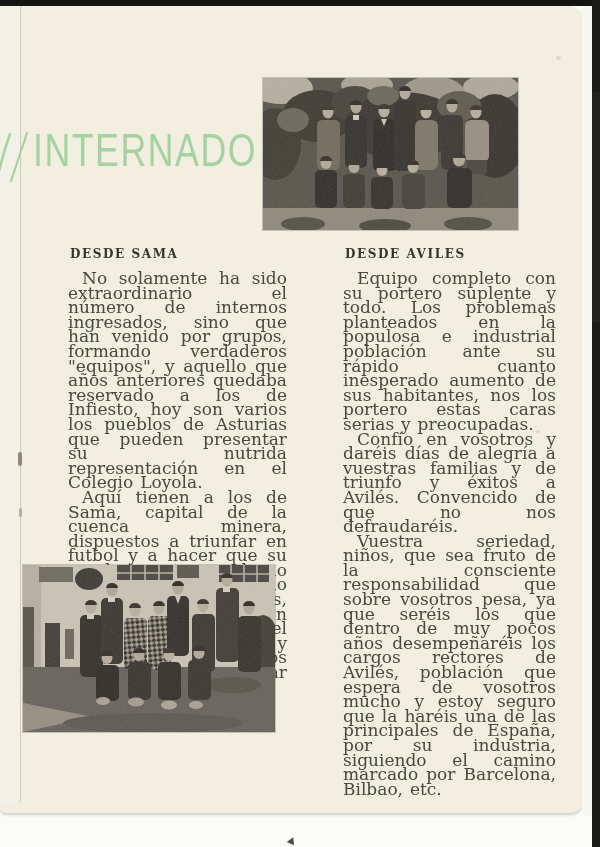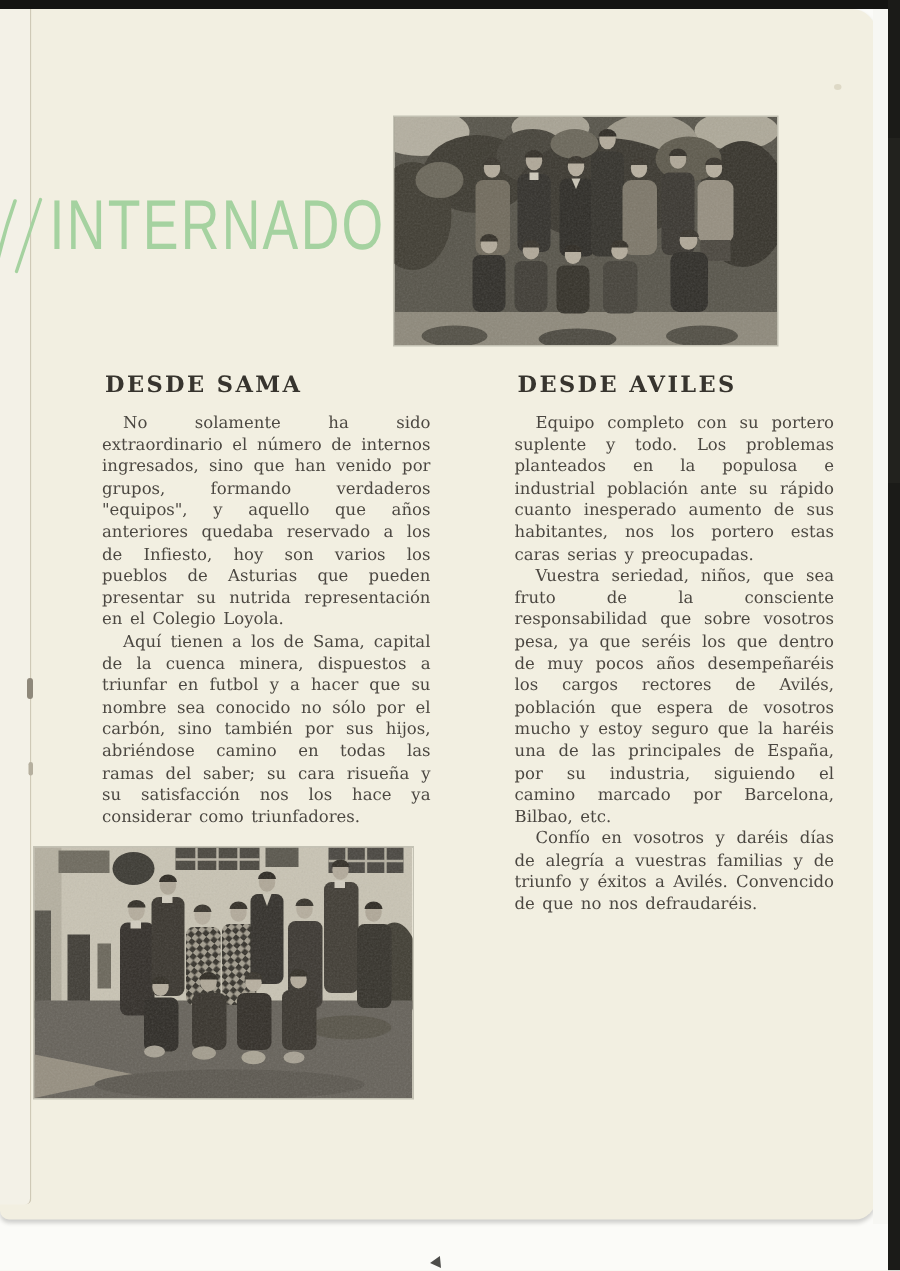--- a/index.html
+++ b/index.html
@@ -42,28 +42,28 @@
   .photo-top{left:263px;top:78px;width:255px;height:152px;}
   .photo-bottom{left:23px;top:565px;width:252px;height:167px;}
   .photo svg{display:block;}
 
   .col{position:absolute;top:247px;}
   .col-left{left:68px;width:219px;}
   .col-right{left:307px;width:213px;margin-left:36px;}
   .col-heading{
     font-family:"DejaVu Serif", serif;
     font-weight:bold;
-    font-size:15px;
+    font-size:12px;
     letter-spacing:1.6px;
     color:var(--heading-ink,#37342e);
     margin:0 0 10px 2px;
   }
   .col p{
     margin:0;
-    font-size:11px;
+    font-size:17px;
     line-height:14.6px;
     text-align:justify;
     text-indent:14px;
     color:var(--ink,#4b4741);
     word-spacing:1.5px;
     hyphens:auto;
     -webkit-hyphens:auto;
   }
   .cursor-mark{
     position:absolute;left:288px;top:839px;width:0;height:0;
@@ -176,22 +176,22 @@
 
   <div class="col col-left">
     <h3 class="col-heading">DESDE SAMA</h3>
     <p>No solamente ha sido extraordinario el número de internos ingresados, sino que han venido por grupos, formando verdaderos "equipos", y aquello que años anteriores quedaba reservado a los de Infiesto, hoy son varios los pueblos de Asturias que pueden presentar su nutrida representación en el Colegio Loyola.</p>
     <p>Aquí tienen a los de Sama, capital de la cuenca minera, dispuestos a triunfar en futbol y a hacer que su nombre sea conocido no sólo por el carbón, sino también por sus hijos, abriéndose camino en todas las ramas del saber; su cara risueña y su satisfacción nos los hace ya considerar como triunfadores.</p>
   </div>
 
   <div class="col col-right">
     <h3 class="col-heading">DESDE AVILES</h3>
     <p>Equipo completo con su portero suplente y todo. Los problemas planteados en la populosa e industrial población ante su rápido cuanto inesperado aumento de sus habitantes, nos los portero estas caras serias y preocupadas.</p>
+    <p>Confío en vosotros y daréis días de alegría a vuestras familias y de triunfo y éxitos a Avilés. Convencido de que no nos defraudaréis.</p>
     <p>Vuestra seriedad, niños, que sea fruto de la consciente responsabilidad que sobre vosotros pesa, ya que seréis los que dentro de muy pocos años desempeñaréis los cargos rectores de Avilés, población que espera de vosotros mucho y estoy seguro que la haréis una de las principales de España, por su industria, siguiendo el camino marcado por Barcelona, Bilbao, etc.</p>
-    <p>Confío en vosotros y daréis días de alegría a vuestras familias y de triunfo y éxitos a Avilés. Convencido de que no nos defraudaréis.</p>
   </div>
 
   <div class="photo photo-bottom">
     <svg width="252" height="167" viewBox="0 0 252 167">
       <defs>
         <pattern id="chk" width="7" height="7" patternUnits="userSpaceOnUse" patternTransform="rotate(40)">
           <rect width="7" height="7" fill="#a39d8e"></rect>
           <rect width="3.5" height="3.5" fill="#35322b"></rect>
           <rect x="3.5" y="3.5" width="3.5" height="3.5" fill="#35322b"></rect>
         </pattern>

